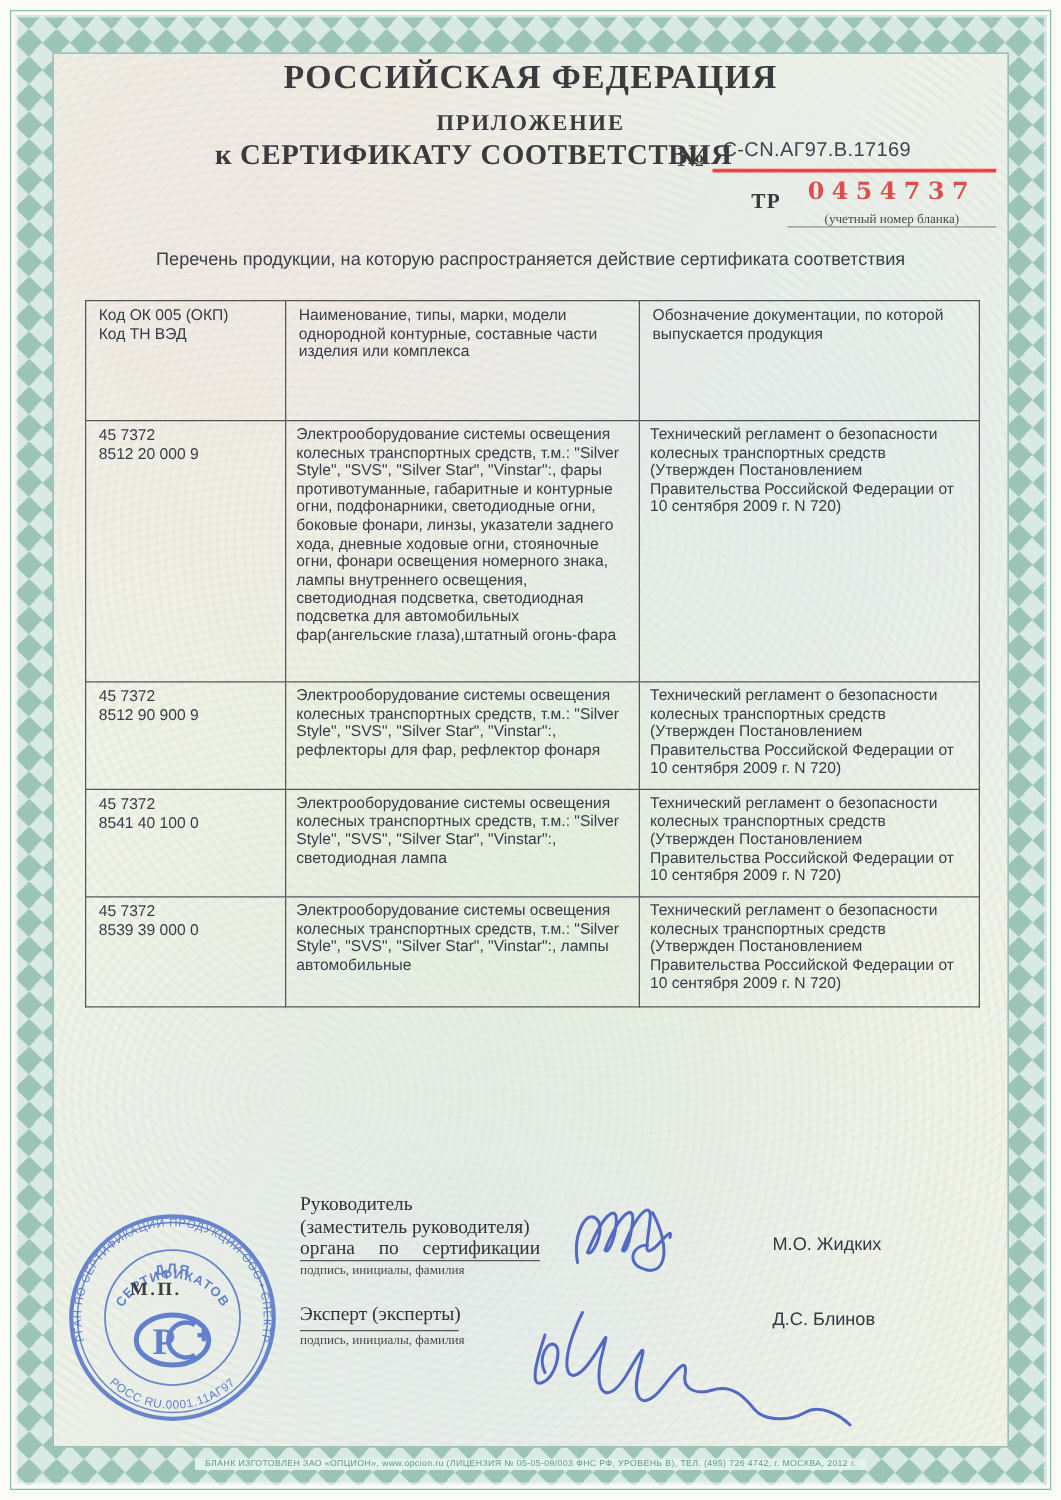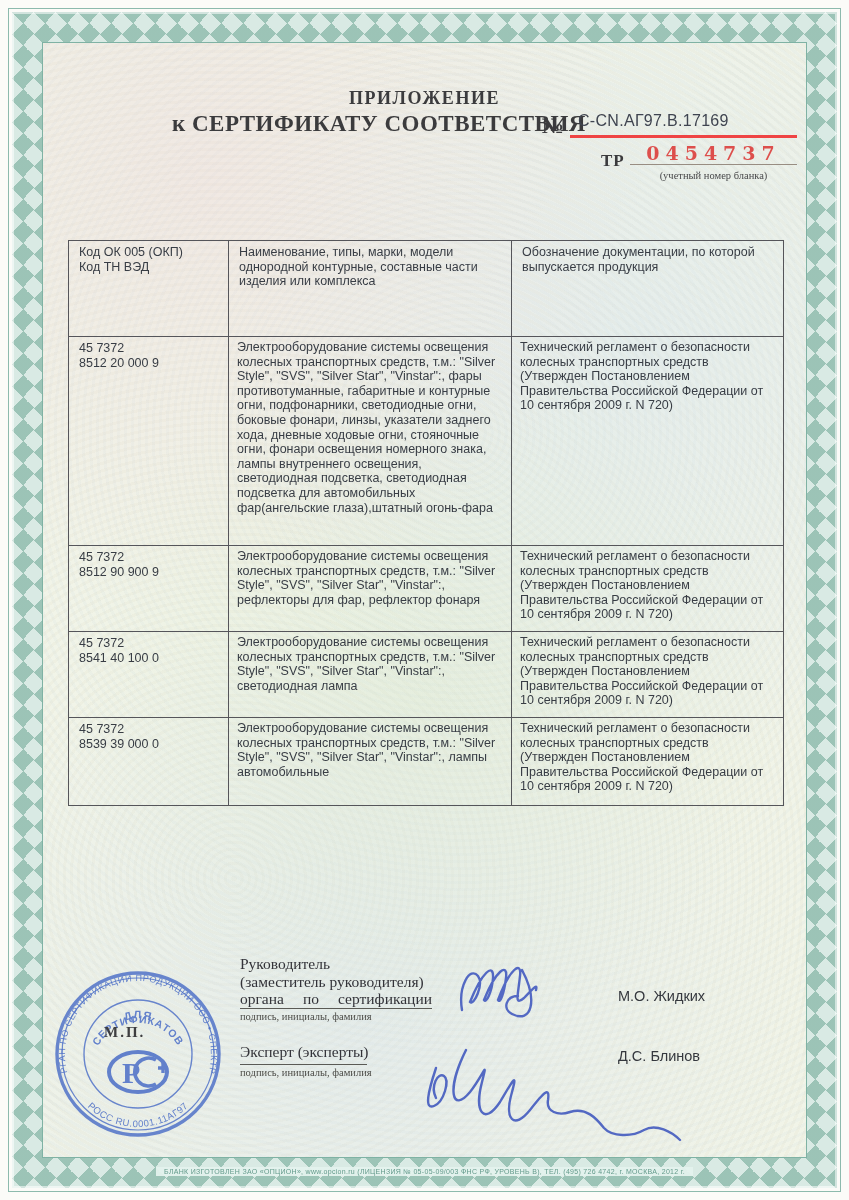--- a/index.html
+++ b/index.html
@@ -40,21 +40,21 @@
   .t-numsign { position:absolute; left:542px; top:113px;
     font-family:"Liberation Serif", serif; font-weight:bold; font-size:22px; color:#3b3b3d; }
   .cert-number-line { position:absolute; left:570px; top:109px; width:227px;
     border-bottom:3px solid #ef4444; padding:3px 0 5px 8px;
     font-size:16px; color:#3f4450; letter-spacing:.3px; }
   .t-mandatory { position:absolute; left:166px; width:400px; top:140px; text-align:center;
     font-family:"Liberation Serif", serif; font-weight:bold; font-size:12.5px; color:#3d3d3f; }
   .t-tr { position:absolute; left:601px; top:151px;
     font-family:"Liberation Serif", serif; font-weight:bold; font-size:17px; letter-spacing:1px; color:#3b3b3d; }
   .blank-number-line { position:absolute; left:630px; top:142px; width:167px; text-align:center;
-    border-bottom:1px solid #988d82; padding-bottom:0;
+    border-bottom:1px solid #988d82; padding-bottom:17px;
     font-family:"DejaVu Serif", serif; font-weight:bold; font-size:19px; letter-spacing:6px; color:#dd4f4c; }
   .blank-caption { position:absolute; left:630px; top:170px; width:167px; text-align:center;
     font-family:"Liberation Serif", serif; font-size:10.5px; color:#49494b; }
   .t-intro { position:absolute; left:0; right:0; top:200px; text-align:center;
     font-size:14.5px; color:#3c4146; }
   
   table.products { position:absolute; left:68px; top:240px; width:715px;
     border-collapse:collapse; table-layout:fixed; }
   table.products td, table.products th { border:1px solid #55555a; vertical-align:top;
     font-size:12.5px; line-height:14.6px; color:#383d45; font-weight:normal; text-align:left;margin-top:36px; }
@@ -90,27 +90,29 @@
 </style>
 </head>
 <body>
 
 <div class="page">
 
   <div class="frame-line"></div>
   <div class="frame-band"></div>
   <div class="doc-area"></div>
 
+  <div class="t-country">РОССИЙСКАЯ ФЕДЕРАЦИЯ</div>
   <div class="t-appendix">ПРИЛОЖЕНИЕ</div>
   <div class="t-cert">к СЕРТИФИКАТУ СООТВЕТСТВИЯ</div>
   <div class="t-numsign">№</div>
   <div class="cert-number-line">С-CN.АГ97.В.17169</div>
   <div class="t-tr">ТР</div>
   <div class="blank-number-line">0454737</div>
   <div class="blank-caption">(учетный номер бланка)</div>
+  <div class="t-intro">Перечень продукции, на которую распространяется действие сертификата соответствия</div>
 
   <table class="products">
     <colgroup>
         <col class="c1">
         <col class="c2">
         <col class="c3">
       </colgroup>
     <tbody>
         <tr style="height:96px;">
       <th class="h1">

